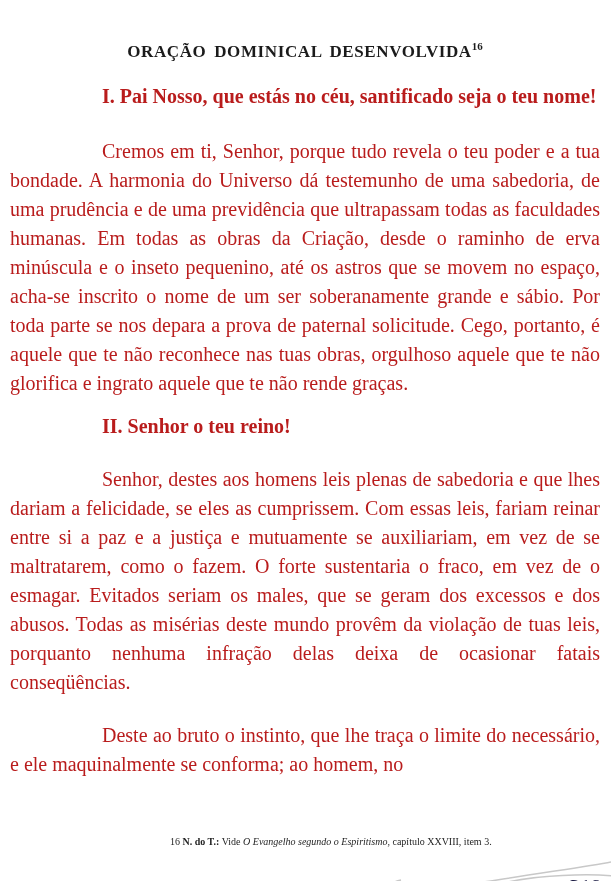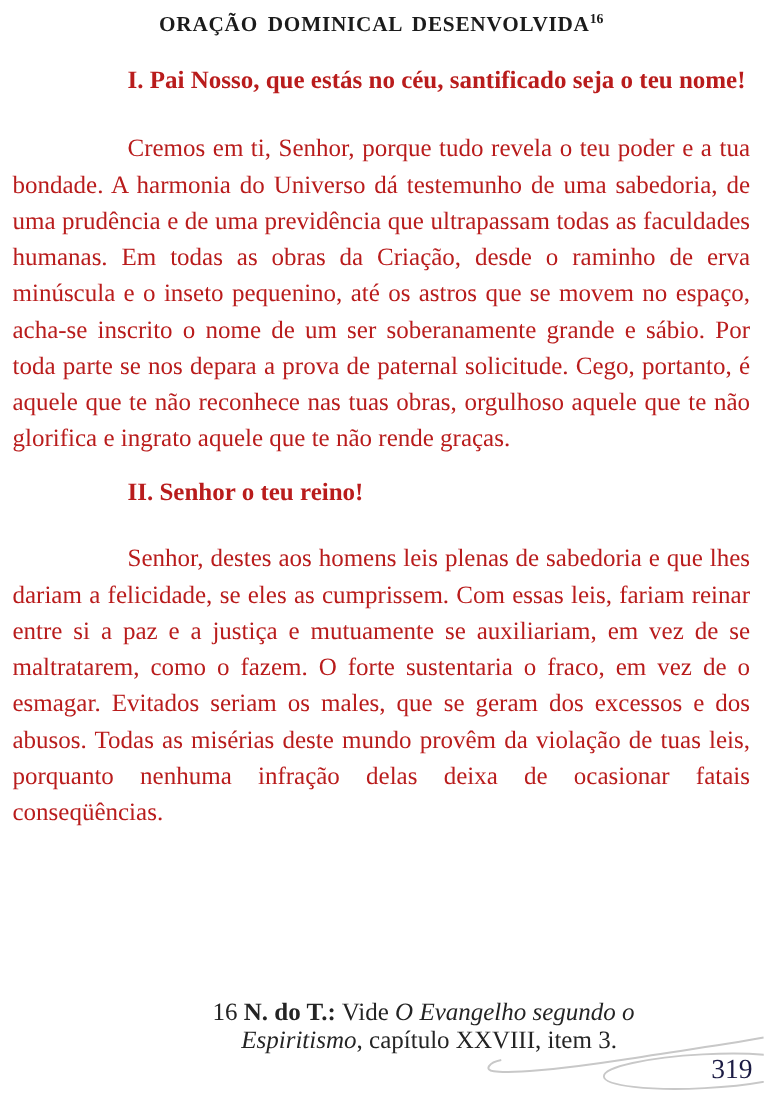--- a/index.html
+++ b/index.html
@@ -15,20 +15,21 @@
 
   .running-title {
     padding-top: 9px;
     text-align: center;
     font-weight: bold;
     font-size: 17px;
     line-height: 21px;
     letter-spacing: 0.6px;
     word-spacing: 3px;
     color: #1b1b1b;
+    margin-top: 32px;
   }
   .running-title sup {
     font-size: 11px;
     letter-spacing: 0;
     word-spacing: 0;
     vertical-align: super;
     line-height: 0;
   }
 
   .content {
@@ -41,21 +42,21 @@
   .content p.heading { font-weight: bold; }
   .h1 { margin-top: 20px !important; }
   .p1 { margin-top: 26px !important; }
   .h2 { margin-top: 14px !important; }
   .p2 { margin-top: 24px !important; }
   .p3 { margin-top: 24px !important; }
 
   .footnote {
     position: absolute;
     left: 170px; right: 12px; top: 799px;
-    font-size: 20px;
+    font-size: 10px;
     line-height: 22px;
     padding-left: 23px;
     text-indent: -23px;
     text-align: left;
     color: #242424;
     z-index: 1;
   }
   .footnote b { font-weight: bold; }
   .footnote i { font-style: italic; }
 
@@ -79,20 +80,21 @@
 
 <div class="page">
 
   <div class="running-title"><span>ORAÇÃO DOMINICAL DESENVOLVIDA</span><sup>16</sup></div>
 
   <div class="content">
     <p class="heading h1">I. Pai Nosso, que estás no céu, santificado seja o teu nome!</p>
     <p class="p1">Cremos em ti, Senhor, porque tudo revela o teu poder e a tua bondade. A harmonia do Universo dá testemunho de uma sabedoria, de uma prudência e de uma previdência que ultrapassam todas as faculdades humanas. Em todas as obras da Criação, desde o raminho de erva minúscula e o inseto pequenino, até os astros que se movem no espaço, acha-se inscrito o nome de um ser soberanamente grande e sábio. Por toda parte se nos depara a prova de paternal solicitude. Cego, portanto, é aquele que te não reconhece nas tuas obras, orgulhoso aquele que te não glorifica e ingrato aquele que te não rende graças.</p>
     <p class="heading h2">II. Senhor o teu reino!</p>
     <p class="p2">Senhor, destes aos homens leis plenas de sabedoria e que lhes dariam a felicidade, se eles as cumprissem. Com essas leis, fariam reinar entre si a paz e a justiça e mutuamente se auxiliariam, em vez de se maltratarem, como o fazem. O forte sustentaria o fraco, em vez de o esmagar. Evitados seriam os males, que se geram dos excessos e dos abusos. Todas as misérias deste mundo provêm da violação de tuas leis, porquanto nenhuma infração delas deixa de ocasionar fatais conseqüências.</p>
+    <p class="p3">Deste ao bruto o instinto, que lhe traça o limite do necessário, e ele maquinalmente se conforma; ao homem, no</p>
   </div>
 
   <div class="footnote"><span>16</span> <b>N. do T.:</b> <span>Vide </span><i>O Evangelho segundo o Espiritismo</i><span>, capítulo XXVIII, item 3.</span></div>
 
   <svg class="flourish" width="226" height="52" viewBox="0 0 226 52">
     <path d="M 16 22 C 6 24, 2 30, 10 31 C 22 33, 60 30, 112 22 C 162 14, 206 8, 226 4" fill="none" stroke="#c8c8c8" stroke-width="1.6"></path>
     <ellipse cx="178" cy="31" rx="80" ry="13.5" transform="rotate(-3 178 31)" fill="none" stroke="#c8c8c8" stroke-width="1.5"></ellipse>
   </svg>
 
   <div class="page-number">319</div>

